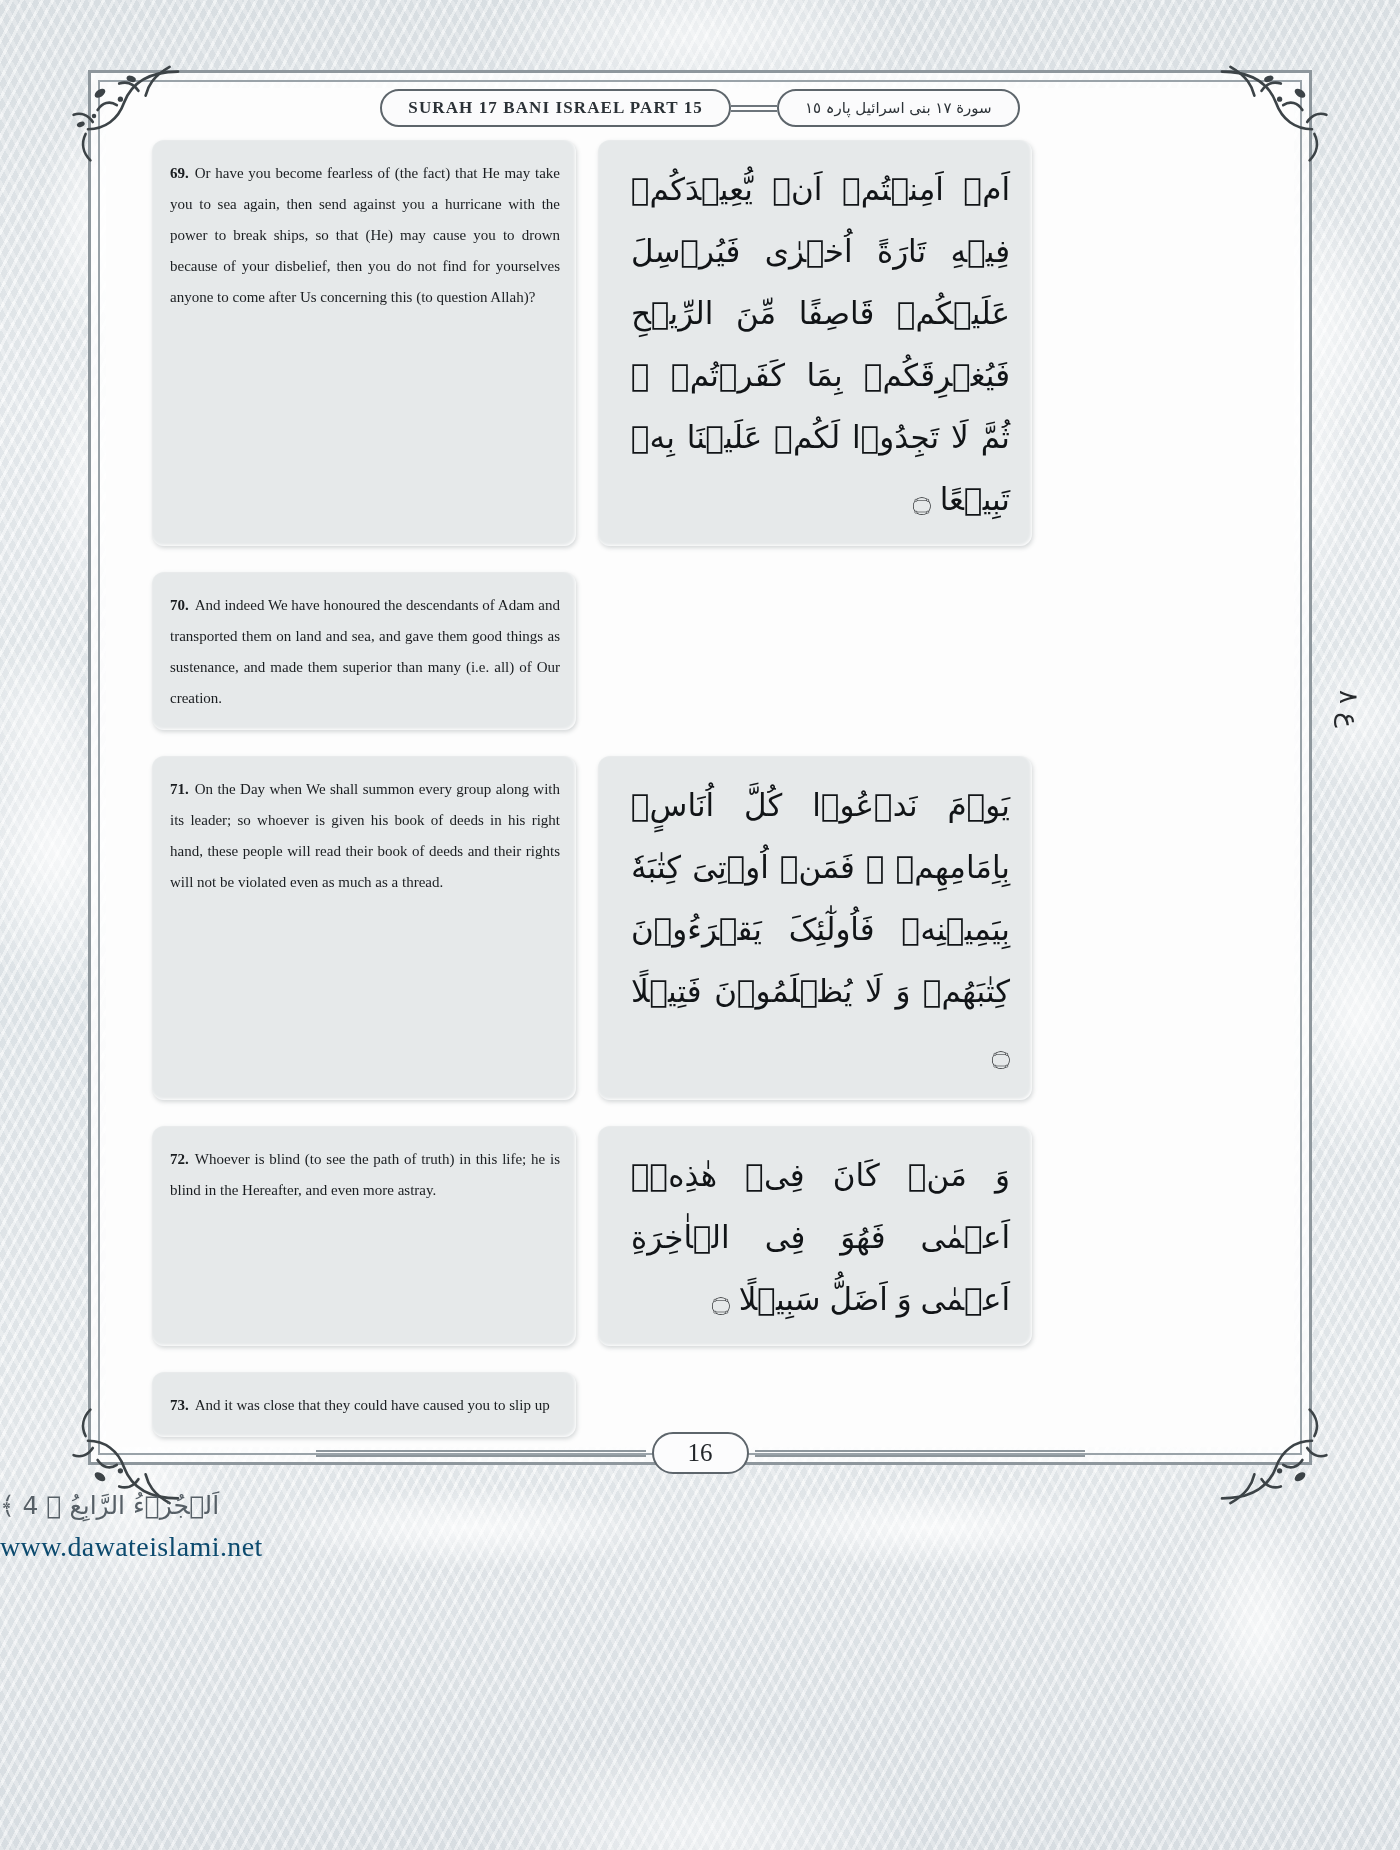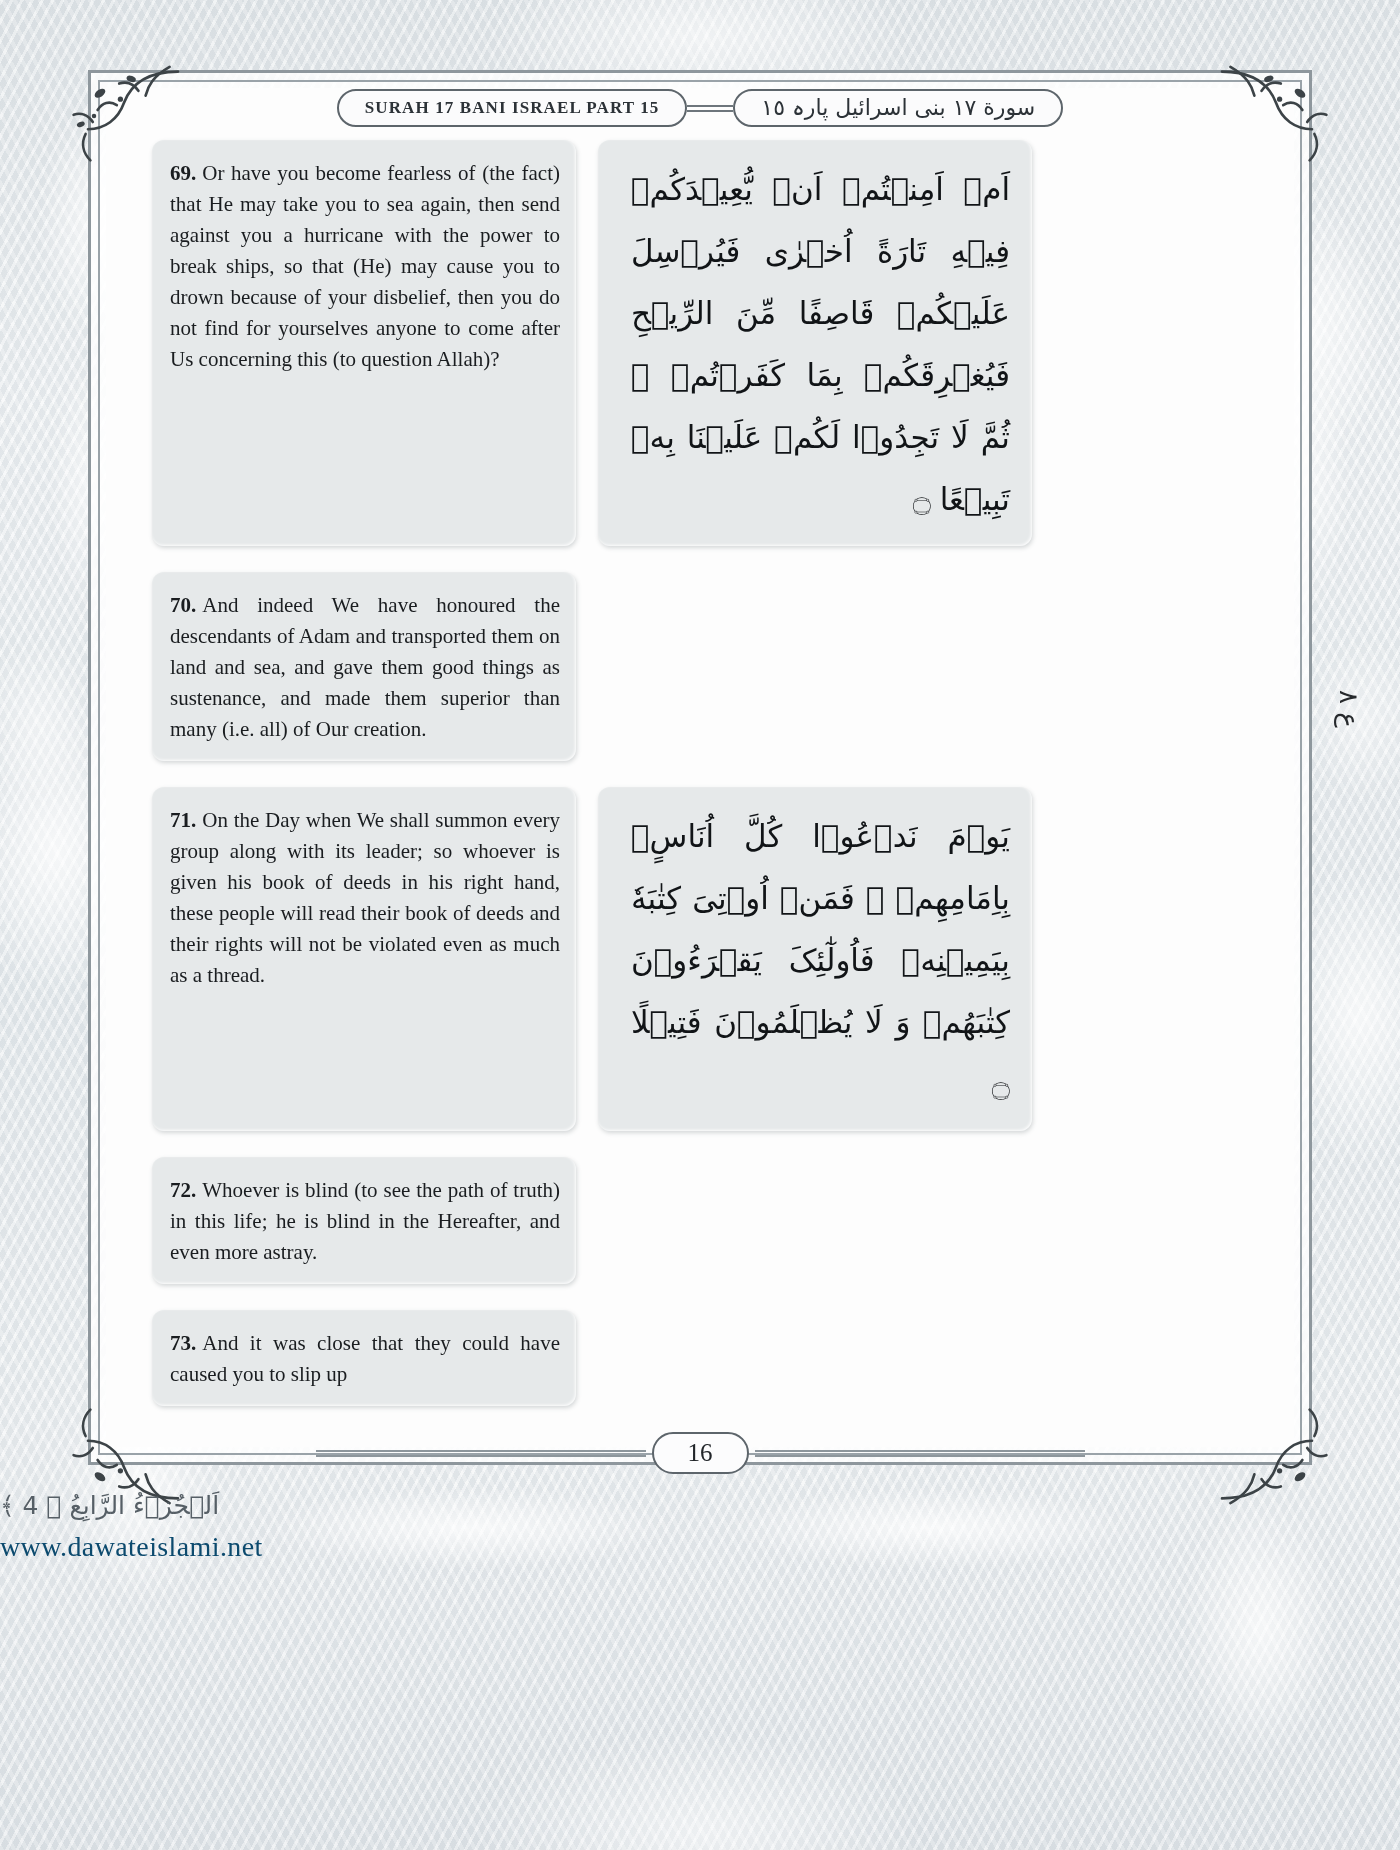--- a/index.html
+++ b/index.html
@@ -105,21 +105,21 @@
     white-space: nowrap;
   }
   #hdr-left-text {
     font-family: "Liberation Serif", serif;
     font-size: 17px;
     font-weight: 700;
     letter-spacing: 1.1px;
     color: #2c3237;
   }
   #hdr-right-text {
-    font-size: 22px;
+    font-size: 15px;
     color: #2c3237;
     direction: rtl;
     font-family: "DejaVu Sans", sans-serif;
     line-height: 1;
   }
   .hdr-connector {
     height: 0;
     flex: 0 0 auto;
     width: 46px;
     border-top: 2px solid #6e767c;
@@ -148,21 +148,21 @@
     border-radius: 12px;
     box-shadow: 1px 2px 4px rgba(120,128,134,.30),
                 -1px -1px 3px rgba(255,255,255,.9) inset;
     padding: 18px 16px 16px 18px;
   }
   .trans-cell { width: 424px; }
   .arab-cell  { width: 434px; padding-right: 22px; padding-left: 33px; }
 
   .trans-text {
     font-family: "Liberation Serif", serif;
-    font-size: 21px;
+    font-size: 15px;
     line-height: 31px;
     color: #1a1d20;
     text-align: justify;
     text-align-last: left;
     hyphens: none;
   }
   .vnum {
     font-weight: 700;
     margin-right: 6px;
   }
@@ -379,20 +379,23 @@
       <div class="arab-text">یَوۡمَ نَدۡعُوۡا کُلَّ اُنَاسٍۭ بِاِمَامِهِمۡ ۚ فَمَنۡ اُوۡتِیَ کِتٰبَهٗ بِیَمِیۡنِهٖ فَاُولٰٓئِکَ یَقۡرَءُوۡنَ کِتٰبَهُمۡ وَ لَا یُظۡلَمُوۡنَ فَتِیۡلًا ۝</div>
     </div>
   </div>
 
   <div class="verse-row">
     <div class="trans-cell">
       <div class="trans-text">
         <span class="vnum">72.</span><span>Whoever is blind (to see the path of truth) in this life; he is blind in the Hereafter, and even more astray.</span>
       </div>
     </div>
+    <div class="arab-cell">
+      <div class="arab-text">وَ مَنۡ کَانَ فِیۡ هٰذِهٖۤ اَعۡمٰی فَهُوَ فِی الۡاٰخِرَةِ اَعۡمٰی وَ اَضَلُّ سَبِیۡلًا ۝</div>
+    </div>
   </div>
 
   <div class="verse-row">
     <div class="trans-cell">
       <div class="trans-text">
         <span class="vnum">73.</span><span>And it was close that they could have caused you to slip up</span>
       </div>
     </div>
   </div>
 

